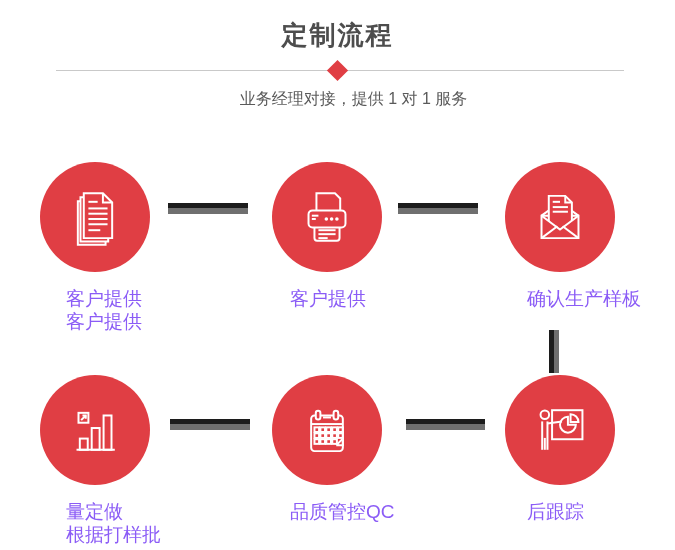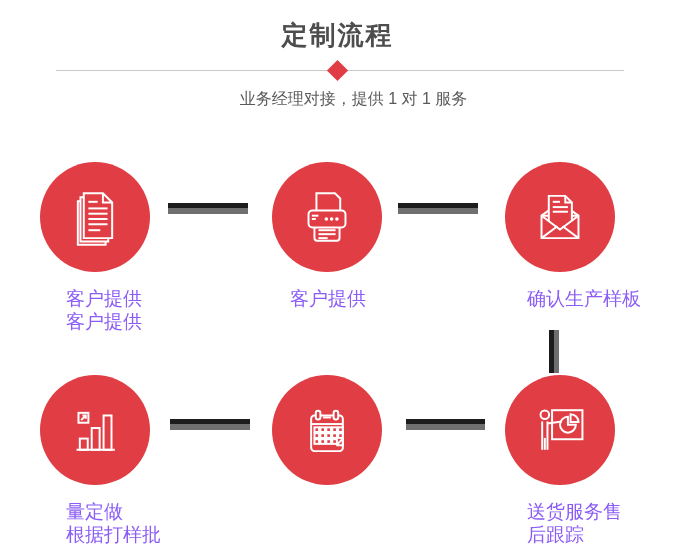--- a/index.html
+++ b/index.html
@@ -151,38 +151,38 @@
           <rect x="58" y="55" width="7" height="7"></rect>
         <rect x="67" y="55" width="7" height="7"></rect>
         <rect x="31" y="64" width="7" height="7"></rect>
           <rect x="40" y="64" width="7" height="7"></rect>
         <rect x="49" y="64" width="7" height="7"></rect>
           <rect x="58" y="64" width="7" height="7"></rect>
         <path d="M64,73 L74,63 M64,73 H74 V63"></path>
       </svg>
     </div>
     <div class="step-label">
+      <div>品质管控QC</div>
     </div>
   </div>
 
   <div class="step" id="step6">
     <div class="circle">
       <svg class="icon" viewBox="0 0 100 100">
         <rect x="38" y="20" width="46" height="44"></rect>
         <path d="M62,30 A12,12 0 1 0 74,42 L62,42 Z"></path>
         <path d="M66,26 A12,12 0 0 1 78,38 L66,38 Z"></path>
         <circle class="fillr" cx="27" cy="27" r="6.5"></circle>
         <path d="M23,37 V80"></path>
         <path d="M31,37 V80"></path>
         <path d="M27,62 V80"></path>
         <path d="M31,40 L53,37"></path>
       </svg>
     </div>
     <div class="step-label">
-      <div>送货服务售</div>
       <div>后跟踪</div>
     </div>
   </div>
 
   <div class="connector-h" id="conn1"></div>
   <div class="connector-h" id="conn2"></div>
   <div class="connector-h" id="conn3"></div>
   <div class="connector-h" id="conn4"></div>
   <div class="connector-v" id="conn5"></div>
 

